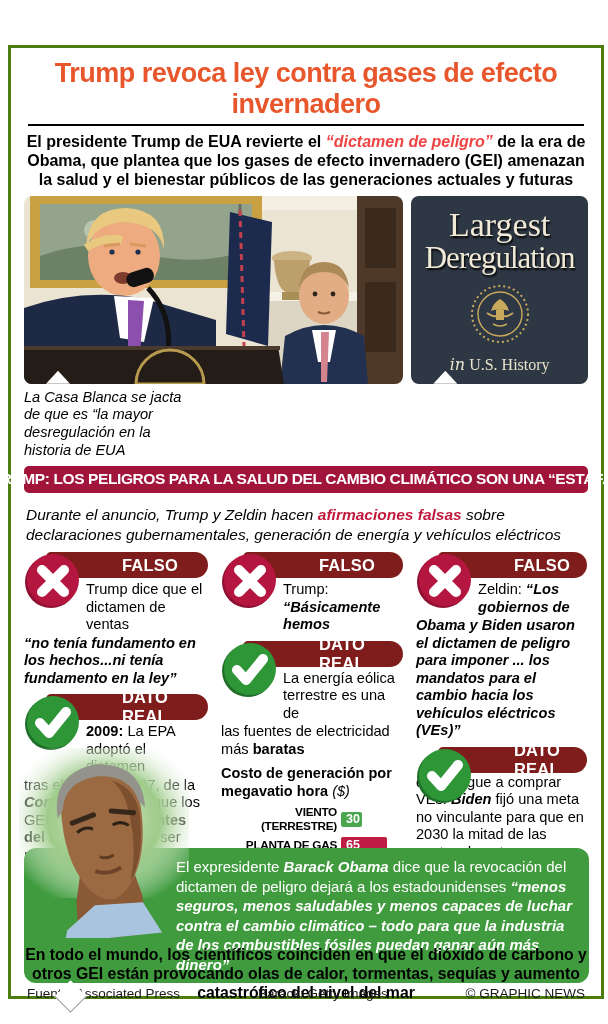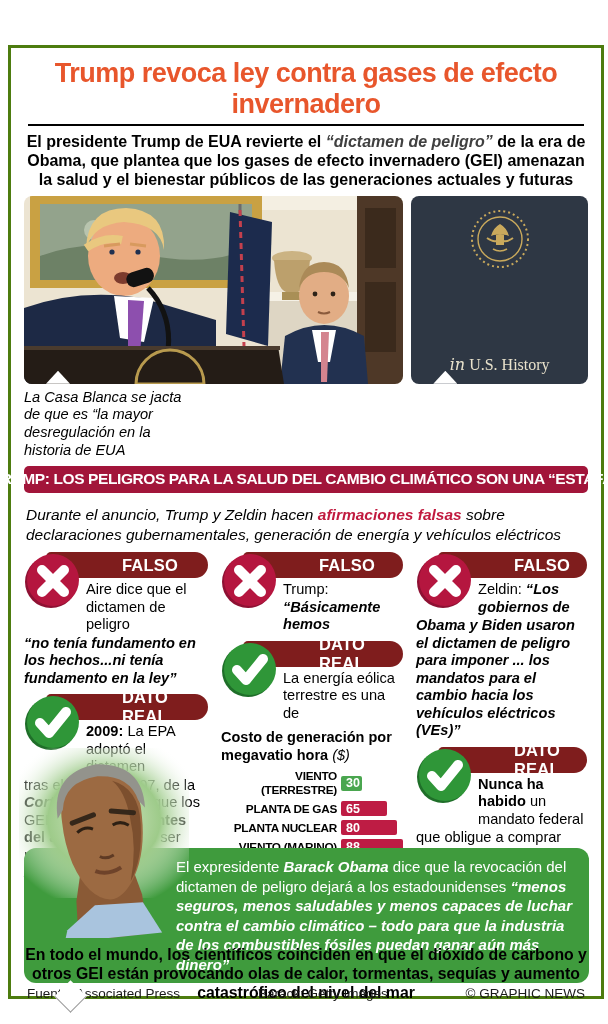--- a/index.html
+++ b/index.html
@@ -6,21 +6,21 @@
   body{width:608px;height:1024px;background:#fff;font-family:"Liberation Sans",sans-serif;color:#000;position:relative;overflow:hidden;}
   .frame{position:absolute;left:8px;top:45px;width:590px;height:948px;border:3px solid #4d7c0f;background:#fff;}
   .content{position:relative;padding:8px 13px 0 13px;height:100%;box-sizing:border-box;}
   .tail{position:absolute;left:48px;bottom:-12px;width:22px;height:22px;background:#fff;border-right:1px solid #9a9a9a;border-bottom:1px solid #9a9a9a;transform:rotate(45deg);}
   .title{color:#E8562C;font-size:27px;font-weight:bold;text-align:center;letter-spacing:-0.5px;margin:2px 0 4px 0;}
   .rule{border:none;border-top:2px solid #000;margin:0 4px 7px 4px;}
   .intro{font-size:16px;font-weight:bold;text-align:center;line-height:1.18;margin:0 2px;}
   .seg-b{font-weight:bold;}
   .seg-i{font-style:italic;}
   .seg-bi{font-weight:bold;font-style:italic;}
-  .seg-accent{font-weight:bold;font-style:italic;color:#404040;}
+  .seg-accent{font-weight:bold;font-style:italic;color:#ef4444;}
   .seg-red{font-weight:bold;font-style:italic;color:#C11A3F;}
   .photos{display:flex;gap:8px;margin-top:6px;}
   .photo{position:relative;border-radius:8px;overflow:hidden;}
   .photo-left{width:380px;height:188px;}
   .photo-right{width:177px;height:188px;background:#2E3744;}
   .pointer{position:absolute;bottom:0;left:22px;width:24px;height:13px;background:#fff;clip-path:polygon(50% 0,0 100%,100% 100%);}
   .poster-inner{height:100%;display:flex;flex-direction:column;align-items:center;justify-content:space-between;padding:12px 6px 10px 6px;box-sizing:border-box;}
   .poster-title{font-family:"Liberation Serif",serif;color:#f1ead6;text-align:center;line-height:1.0;text-shadow:1px 2px 2px #000;}
   .poster-line1{font-size:34px;}
   .poster-line2{font-size:31px;letter-spacing:-1px;}
@@ -111,20 +111,24 @@
 
           <path d="M0,150 L254,150 L260,188 L0,188 Z" fill="#241c16"></path>
           <rect x="0" y="150" width="256" height="4" fill="#4a3b2e"></rect>
           <path d="M112,188 A34 34 0 0 1 180,188 Z" fill="none" stroke="#b89a4e" stroke-width="3"></path>
         </svg>
         <div class="pointer"></div>
       </div>
 
       <div class="photo photo-right">
         <div class="poster-inner">
+          <div class="poster-title">
+            <div class="poster-line1">Largest</div>
+            <div class="poster-line2">Deregulation</div>
+          </div>
           <svg width="62" height="62" viewBox="0 0 62 62">
             <circle cx="31" cy="31" r="28" fill="none" stroke="#c9a95c" stroke-width="2" stroke-dasharray="2 3"></circle>
             <circle cx="31" cy="31" r="22" fill="none" stroke="#c9a95c" stroke-width="1.4"></circle>
             <path d="M31,16 Q38,20 40,28 Q36,26 31,27 Q26,26 22,28 Q24,20 31,16 Z" fill="#c9a95c"></path>
             <rect x="27" y="27" width="8" height="10" fill="#c9a95c"></rect>
             <path d="M18,30 Q24,34 27,33 M44,30 Q38,34 35,33" stroke="#c9a95c" stroke-width="2" fill="none"></path>
             <path d="M24,41 Q31,45 38,41" stroke="#c9a95c" stroke-width="1.6" fill="none"></path>
           </svg>
           <div class="poster-foot"><span class="scr">in</span><span> U.S. History</span></div>
         </div>
@@ -143,21 +147,21 @@
     <div class="grid">
 
       <div>
         <div class="fact">
           <svg class="fact-icon" viewBox="0 0 56 56">
             <circle cx="27" cy="29" r="26" fill="#8E1133"></circle>
             <circle cx="29" cy="27" r="26" fill="#B5163F"></circle>
             <path d="M18 17 L40 39 M40 17 L18 39" stroke="#fff" stroke-width="10" stroke-linecap="round"></path>
           </svg>
           <div class="fact-bar false">FALSO</div>
-          <div class="fact-lead"><span class="seg-p">Aire dice que el dictamen de peligro </span></div>
+          <div class="fact-lead"><span class="seg-p">Trump dice que el dictamen de ventas </span></div>
           <div class="fact-body"><span class="seg-bi">“no tenía fundamento en los hechos...ni tenía fundamento en la ley”</span></div>
         </div>
         <div class="fact">
           <svg class="fact-icon" viewBox="0 0 56 56">
             <circle cx="27" cy="29" r="26" fill="#1F6E29"></circle>
             <circle cx="29" cy="27" r="26" fill="#2F9638"></circle>
             <path d="M16 28 L25 38 L42 17" stroke="#fff" stroke-width="10" stroke-linecap="round" stroke-linejoin="round" fill="none"></path>
           </svg>
           <div class="fact-bar real">DATO REAL</div>
           <div class="fact-lead"><span class="seg-b">2009:</span><span class="seg-p"> La EPA adoptó el dictamen </span></div>
@@ -176,20 +180,21 @@
           <div class="fact-lead"><span class="seg-p">Trump: </span><span class="seg-bi">“Básicamente hemos </span></div>
         </div>
         <div class="fact">
           <svg class="fact-icon" viewBox="0 0 56 56">
             <circle cx="27" cy="29" r="26" fill="#1F6E29"></circle>
             <circle cx="29" cy="27" r="26" fill="#2F9638"></circle>
             <path d="M16 28 L25 38 L42 17" stroke="#fff" stroke-width="10" stroke-linecap="round" stroke-linejoin="round" fill="none"></path>
           </svg>
           <div class="fact-bar real">DATO REAL</div>
           <div class="fact-lead"><span class="seg-p">La energía eólica terrestre es una de </span></div>
+          <div class="fact-body"><span class="seg-p">las fuentes de electricidad más </span><span class="seg-b">baratas</span></div>
         </div>
         <div class="chart">
           <div class="chart-title"><span>Costo de generación por megavatio hora</span> <span class="unit">($)</span></div>
           <div>
               <div class="chart-row">
                 <span class="chart-label">VIENTO (TERRESTRE)</span>
                 <div class="chart-bar" style="width: 21px; background: rgb(74, 166, 79);">30</div>
               </div>
               <div class="chart-row">
                 <span class="chart-label">PLANTA DE GAS</span>
@@ -218,21 +223,20 @@
           <div class="fact-lead"><span class="seg-p">Zeldin: </span><span class="seg-bi">“Los gobiernos de </span></div>
           <div class="fact-body"><span class="seg-bi">Obama y Biden usaron el dictamen de peligro para imponer ... los mandatos para el cambio hacia los vehículos eléctricos (VEs)”</span></div>
         </div>
         <div class="fact">
           <svg class="fact-icon" viewBox="0 0 56 56">
             <circle cx="27" cy="29" r="26" fill="#1F6E29"></circle>
             <circle cx="29" cy="27" r="26" fill="#2F9638"></circle>
             <path d="M16 28 L25 38 L42 17" stroke="#fff" stroke-width="10" stroke-linecap="round" stroke-linejoin="round" fill="none"></path>
           </svg>
           <div class="fact-bar real">DATO REAL</div>
-          <div class="fact-lead"><span class="seg-b">Nunca ha habido</span><span class="seg-p"> un mandato federal </span></div>
           <div class="fact-body"><span class="seg-p">que obligue a comprar VEs. </span><span class="seg-bi">Biden</span><span class="seg-p"> fijó una meta no vinculante para que en 2030 la mitad de las ventas de autos nuevos fueran de VEs – Trump lo revocó el primer día de su mandato</span></div>
         </div>
       </div>
     </div>
 
     <svg class="obama-photo" viewBox="0 0 170 190">
       <defs>
         <radialGradient id="halo" cx="50%" cy="48%" r="60%">
           <stop offset="0%" stop-color="#d9e9cc"></stop>
           <stop offset="55%" stop-color="#9ecb8a"></stop>

